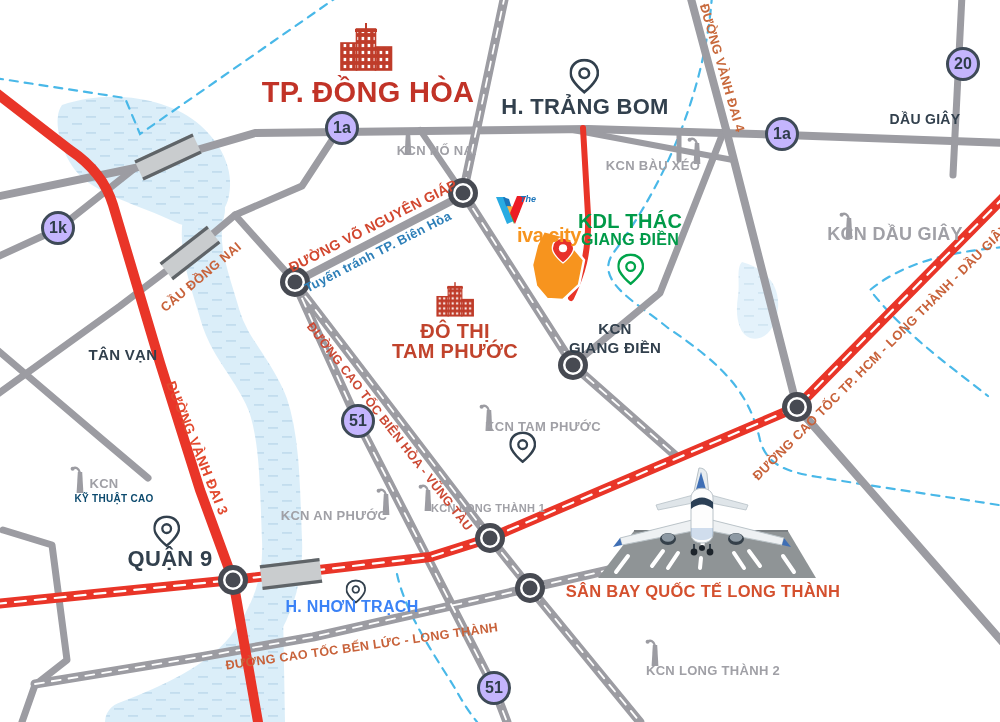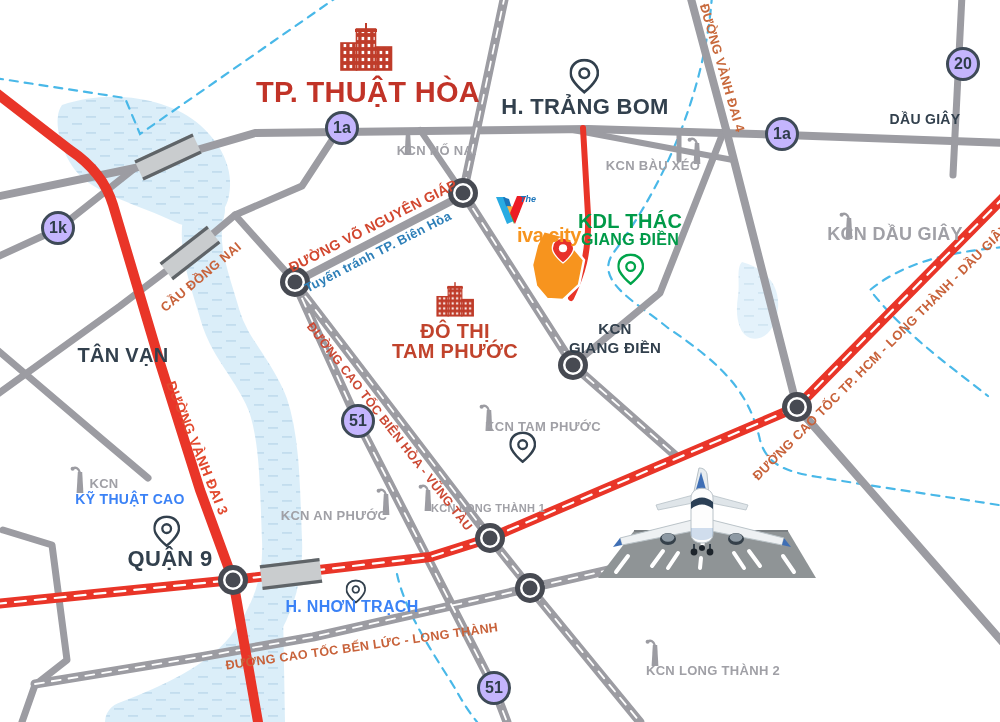--- a/index.html
+++ b/index.html
@@ -214,42 +214,43 @@
   </g>
 </svg>
 
 <div class="badge" style="left:342px;top:128px;">1a</div>
 <div class="badge" style="left:782px;top:134px;">1a</div>
 <div class="badge" style="left:58px;top:228px;">1k</div>
 <div class="badge" style="left:963px;top:64px;">20</div>
 <div class="badge" style="left:358px;top:421px;">51</div>
 <div class="badge" style="left:494px;top:688px;">51</div>
 
-<div class="lbl" style="left:368px;top:92px;font-size:29px;color:#c13327;">TP. THUẬT HÒA</div>
+<div class="lbl" style="left:368px;top:92px;font-size:29px;color:#c13327;">TP. ĐỒNG HÒA</div>
 <div class="lbl" style="left:585px;top:107px;font-size:22px;color:#32404d;">H. TRẢNG BOM</div>
 <div class="lbl" style="left:925px;top:119px;font-size:14px;color:#32404d;">DẦU GIÂY</div>
-<div class="lbl" style="left:123px;top:355px;font-size:20px;color:#32404d;">TÂN VẠN</div>
+<div class="lbl" style="left:123px;top:355px;font-size:15px;color:#32404d;">TÂN VẠN</div>
 <div class="lbl" style="left:170px;top:559px;font-size:22px;color:#32404d;">QUẬN 9</div>
 <div class="lbl" style="left:352px;top:607px;font-size:16px;color:#3b82f6;">H. NHƠN TRẠCH</div>
 <div class="lbl" style="left:455px;top:331px;font-size:20px;color:#c1432c;">ĐÔ THỊ</div>
 <div class="lbl" style="left:455px;top:351px;font-size:20px;color:#c1432c;">TAM PHƯỚC</div>
 <div class="lbl" style="left:615px;top:329px;font-size:15px;color:#32404d;">KCN</div>
 <div class="lbl" style="left:615px;top:348px;font-size:15px;color:#32404d;">GIANG ĐIỀN</div>
 <div class="lbl" style="left:630px;top:221px;font-size:20px;color:#009a48;">KDL THÁC</div>
 <div class="lbl" style="left:630px;top:240px;font-size:16px;color:#009a48;">GIANG ĐIỀN</div>
+<div class="lbl" style="left:703px;top:592px;font-size:16.5px;color:#d4502e;">SÂN BAY QUỐC TẾ LONG THÀNH</div>
 
 <div class="lbl" style="left:437px;top:151px;font-size:13px;color:#a0a0a6;">KCN HỐ NAI</div>
 <div class="lbl" style="left:653px;top:166px;font-size:13px;color:#a0a0a6;">KCN BÀU XÉO</div>
 <div class="lbl" style="left:895px;top:234px;font-size:18px;color:#a0a0a6;">KCN DẦU GIÂY</div>
 <div class="lbl" style="left:543px;top:427px;font-size:13px;color:#a0a0a6;">KCN TAM PHƯỚC</div>
 <div class="lbl" style="left:334px;top:516px;font-size:13px;color:#a0a0a6;">KCN AN PHƯỚC</div>
 <div class="lbl" style="left:488px;top:509px;font-size:11px;color:#a0a0a6;">KCN LONG THÀNH 1</div>
 <div class="lbl" style="left:713px;top:671px;font-size:13px;color:#a0a0a6;">KCN LONG THÀNH 2</div>
 <div class="lbl" style="left:104px;top:484px;font-size:13px;color:#a0a0a6;">KCN</div>
-<div class="lbl" style="left:130px;top:499px;font-size:14px;color:#3b82f6;">KỸ THUẬT CAO</div>
+<div class="lbl" style="left:114px;top:499px;font-size:10px;color:#0c4a6e;">KỸ THUẬT CAO</div>
 
 <div class="lbl" style="left:373px;top:226px;font-size:14px;color:#d2472f;transform:translate(-50%,-50%) rotate(-27deg);">ĐƯỜNG VÕ NGUYÊN GIÁP</div>
 <div class="lbl" style="left:378px;top:252px;font-size:13px;color:#2d7fb8;transform:translate(-50%,-50%) rotate(-27deg);">Tuyến tránh TP. Biên Hòa</div>
 <div class="lbl" style="left:201px;top:277px;font-size:13px;color:#c8623a;transform:translate(-50%,-50%) rotate(-40deg);">CẦU ĐỒNG NAI</div>
 <div class="lbl" style="left:197px;top:448px;font-size:14px;color:#e2492e;transform:translate(-50%,-50%) rotate(68deg);">ĐƯỜNG VÀNH ĐAI 3</div>
 <div class="lbl" style="left:722px;top:68px;font-size:13px;color:#c8693c;transform:translate(-50%,-50%) rotate(74deg);">ĐƯỜNG VÀNH ĐAI 4</div>
 <div class="lbl" style="left:389px;top:427px;font-size:12.5px;color:#cc4a35;transform:translate(-50%,-50%) rotate(52deg);">ĐƯỜNG CAO TỐC BIÊN HÒA - VŨNG TÀU</div>
 <div class="lbl" style="left:362px;top:647px;font-size:12.5px;color:#c8623a;transform:translate(-50%,-50%) rotate(-8deg);">ĐƯỜNG CAO TỐC BẾN LỨC - LONG THÀNH</div>
 <div class="lbl" style="left:881px;top:352px;font-size:13px;color:#c8623a;transform:translate(-50%,-50%) rotate(-45deg);">ĐƯỜNG CAO TỐC TP. HCM - LONG THÀNH - DẦU GIÂY</div>
 

